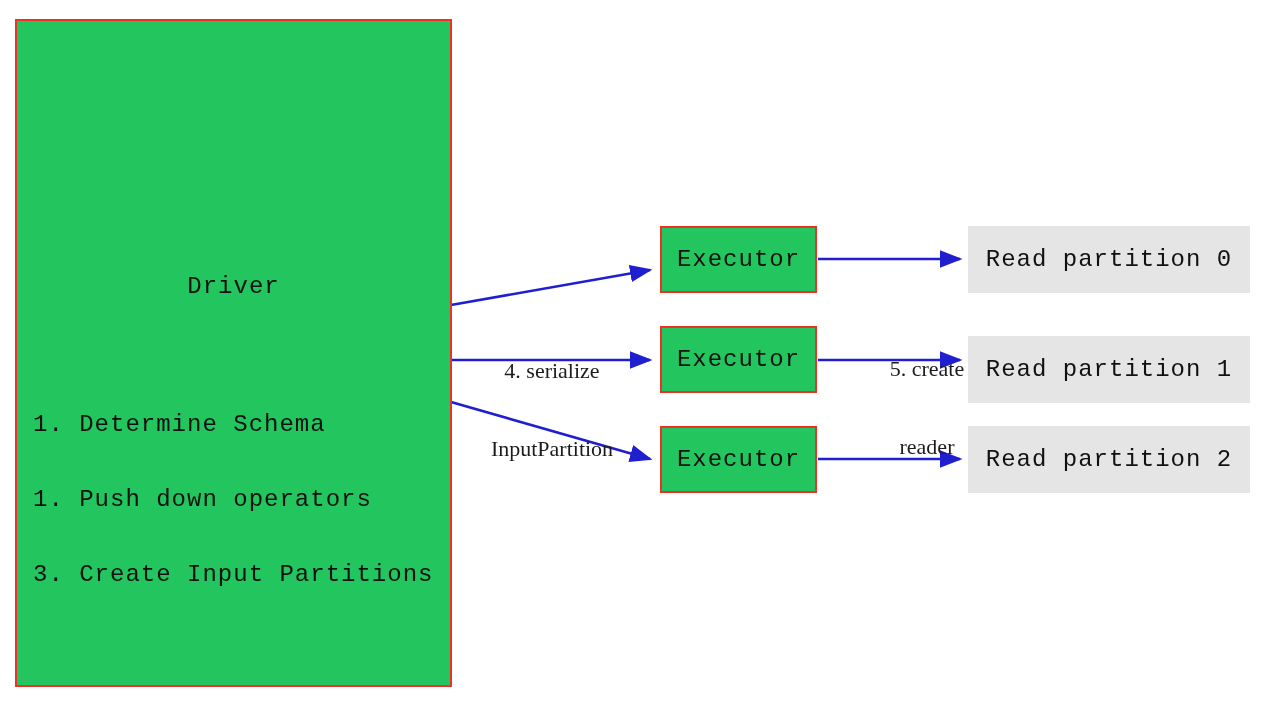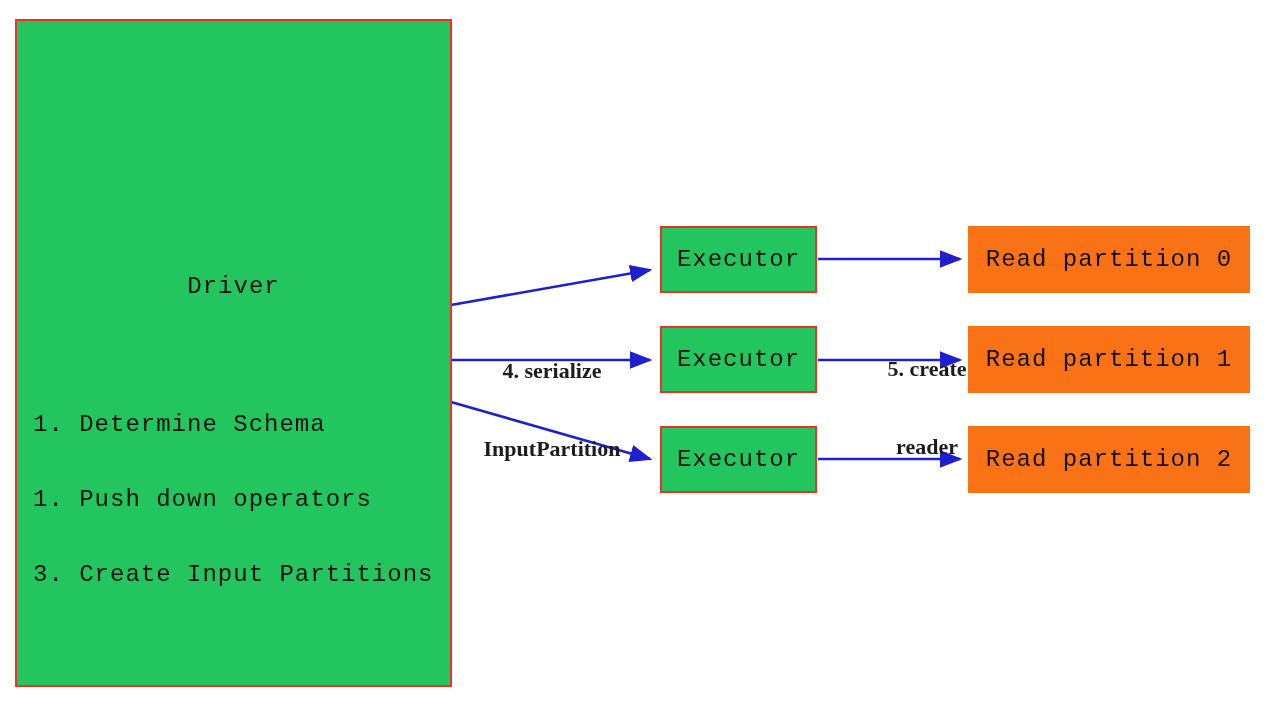--- a/index.html
+++ b/index.html
@@ -56,43 +56,42 @@
     letter-spacing: 1px;
     white-space: pre;
   }
   .exec-0 { top: 226px; }
   .exec-1 { top: 326px; }
   .exec-2 { top: 426px; }
   .partition-box {
     position: absolute;
     left: 968px;
     width: 282px; height: 67px;
-    background: #f97316;
+    background: #e5e5e5;
     display: flex;
     align-items: center;
     justify-content: center;
     font-size: 24px;
     letter-spacing: 1px;
     white-space: pre;
     z-index: 2;
   }
   .part-0 { top: 226px; }
-  .part-1 { top: 326px; }
+  .part-1 { top: 336px; }
   .part-2 { top: 426px; text-align: right; }
   .arrow-label {
     position: absolute;
     z-index: 3;
     font-family: "Liberation Serif", serif;
     font-size: 22px;
     line-height: 26px;
     text-align: center;
     color: #1c1c1c;
     transform: translateX(-50%);
     white-space: pre;
-    font-weight: bold;
   }
   .label-serialize { left: 552px; top: 306px; }
   .label-reader    { left: 891px; top: 304px; margin-left: 36px; }
 </style>
 </head>
 <body>
 
 <div class="canvas">
 
   <svg class="arrow-layer" viewBox="0 0 1270 710" xmlns="http://www.w3.org/2000/svg">

